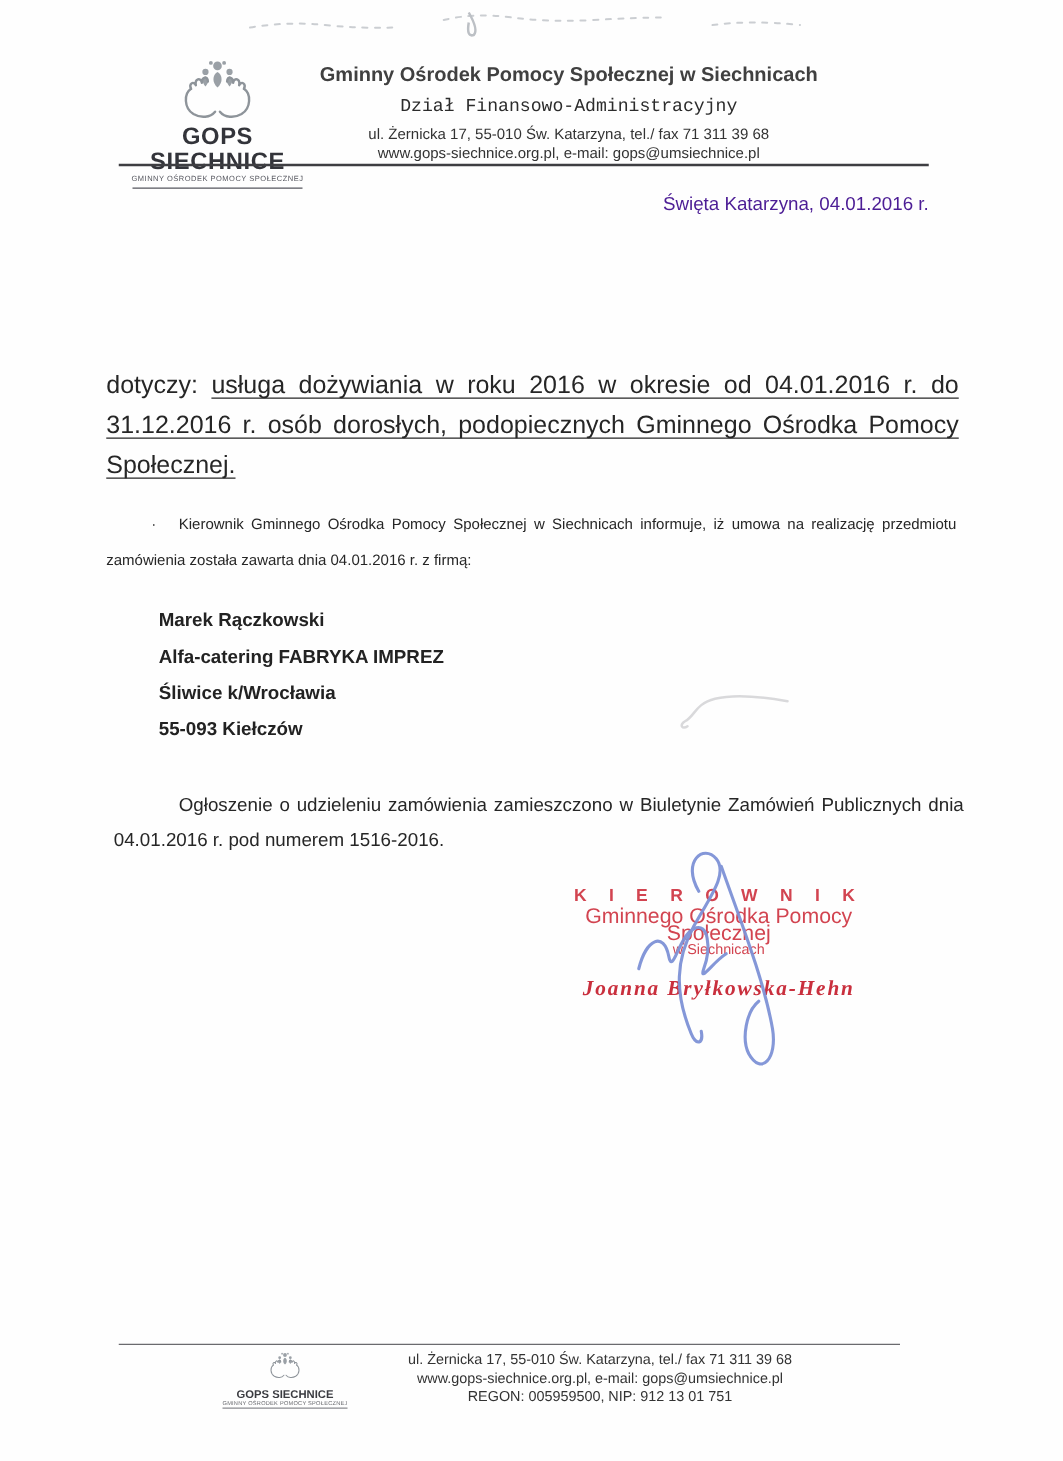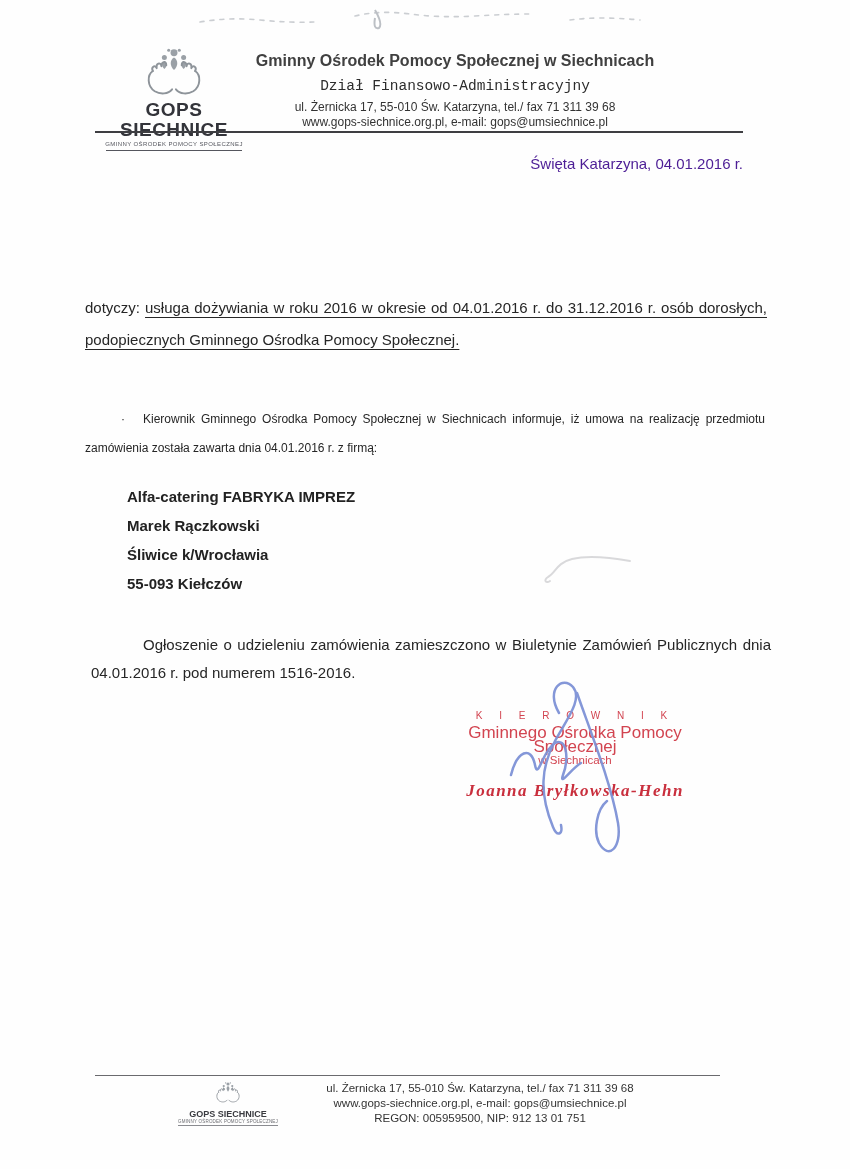--- a/index.html
+++ b/index.html
@@ -22,29 +22,29 @@
   .hdr-title{font-size:16px;font-weight:700;color:#404040;line-height:22px;}
   .hdr-dept{font-size:14.5px;color:#2c2c2c;margin-top:6px;font-family:Liberation Mono, monospace;}
   .hdr-small{font-size:12px;color:#333;margin-top:6px;line-height:15px;}
   .hdr-small2{font-size:12px;color:#333;line-height:15px;}
   .hdr-rule{position:absolute;left:95px;top:131px;width:648px;height:2px;background:#3e3e42;}
   
   .artifact-top{position:absolute;left:140px;top:4px;width:540px;height:26px;opacity:.5;filter:blur(.5px);}
   .artifact-squiggle{position:absolute;left:540px;top:543px;width:100px;height:45px;opacity:.55;}
   
   .date-line{position:absolute;left:85px;top:155px;width:658px;text-align:right;font-size:15px;color:#4c1d95;}
-  .subject{position:absolute;left:85px;top:292px;width:682px;font-size:15px;line-height:32px;text-align:justify;color:#262626;}
+  .subject{position:absolute;left:85px;top:292px;width:682px;font-size:20px;line-height:32px;text-align:justify;color:#262626;}
   .subject .u{text-decoration:underline;text-underline-offset:3.5px;text-decoration-thickness:1px;}
   .para1{position:absolute;left:85px;top:405px;width:680px;font-size:12px;line-height:29px;text-align:justify;color:#262626;}
   .para1 .bullet{display:inline-block;width:58px;text-indent:36px;}
   .company{position:absolute;left:127px;top:482px;font-size:15px;font-weight:700;line-height:29px;color:#222;}
   .para2{position:absolute;left:91px;top:631px;width:680px;font-size:15px;line-height:28px;text-align:justify;text-indent:52px;color:#262626;}
   
   .stamp{position:absolute;left:430px;top:708px;width:290px;text-align:center;}
-  .stamp .s-title{font-size:10px;letter-spacing:7px;font-weight:400;line-height:16px;}
+  .stamp .s-title{font-size:14px;letter-spacing:7px;font-weight:700;line-height:16px;}
   .stamp .s-l2{font-size:17px;line-height:14px;margin-top:2px;}
   .stamp .s-l3{font-size:11.5px;line-height:13px;}
   .stamp .s-name{font-family:"Liberation Serif","DejaVu Serif",serif;font-style:italic;font-weight:700;font-size:17px;letter-spacing:1.5px;margin-top:14px;}
   .sig-svg{position:absolute;left:497px;top:675px;}
   
   .ftr-rule{position:absolute;left:95px;top:1075px;width:625px;height:1px;background:#6a6a6e;}
   .ftr-logo{position:absolute;left:178px;top:1081px;width:100px;text-align:center;}
   .ftr-logo .logo-name{font-size:9px;font-weight:700;color:#3a3b40;line-height:10px;margin-top:1px;}
   .ftr-logo .logo-sub{font-size:4.5px;letter-spacing:.2px;color:#6a6b70;border-bottom:1px solid #8a8b90;padding-bottom:1px;white-space:nowrap;}
   .ftr-text{position:absolute;left:300px;top:1081px;width:360px;text-align:center;font-size:11.5px;color:#333;line-height:15px;}
@@ -109,22 +109,22 @@
   <div class="subject">
     <span>dotyczy:</span>
     <span class="u">usługa dożywiania w roku 2016 w okresie od 04.01.2016 r. do 31.12.2016 r. osób dorosłych, podopiecznych Gminnego Ośrodka Pomocy Społecznej.</span>
   </div>
 
   <div class="para1">
     <span class="bullet">·</span><span>Kierownik Gminnego Ośrodka Pomocy Społecznej w Siechnicach informuje, iż umowa na realizację przedmiotu zamówienia została zawarta dnia 04.01.2016 r. z firmą:</span>
   </div>
 
   <div class="company">
+    <div>Marek Rączkowski</div>
     <div>Alfa-catering FABRYKA IMPREZ</div>
-    <div>Marek Rączkowski</div>
     <div>Śliwice k/Wrocławia</div>
     <div>55-093 Kiełczów</div>
   </div>
 
   <svg class="artifact-squiggle" viewBox="0 0 100 45">
     <path d="M 10,38 C 6,41 3,37 8,34 C 16,30 16,20 32,16 C 48,12 68,14 90,18" fill="none" stroke="#bcbcc0" stroke-width="2" stroke-linecap="round"></path>
   </svg>
 
   <div class="para2">Ogłoszenie o udzieleniu zamówienia zamieszczono w Biuletynie Zamówień Publicznych dnia 04.01.2016 r. pod numerem 1516-2016.</div>
 

